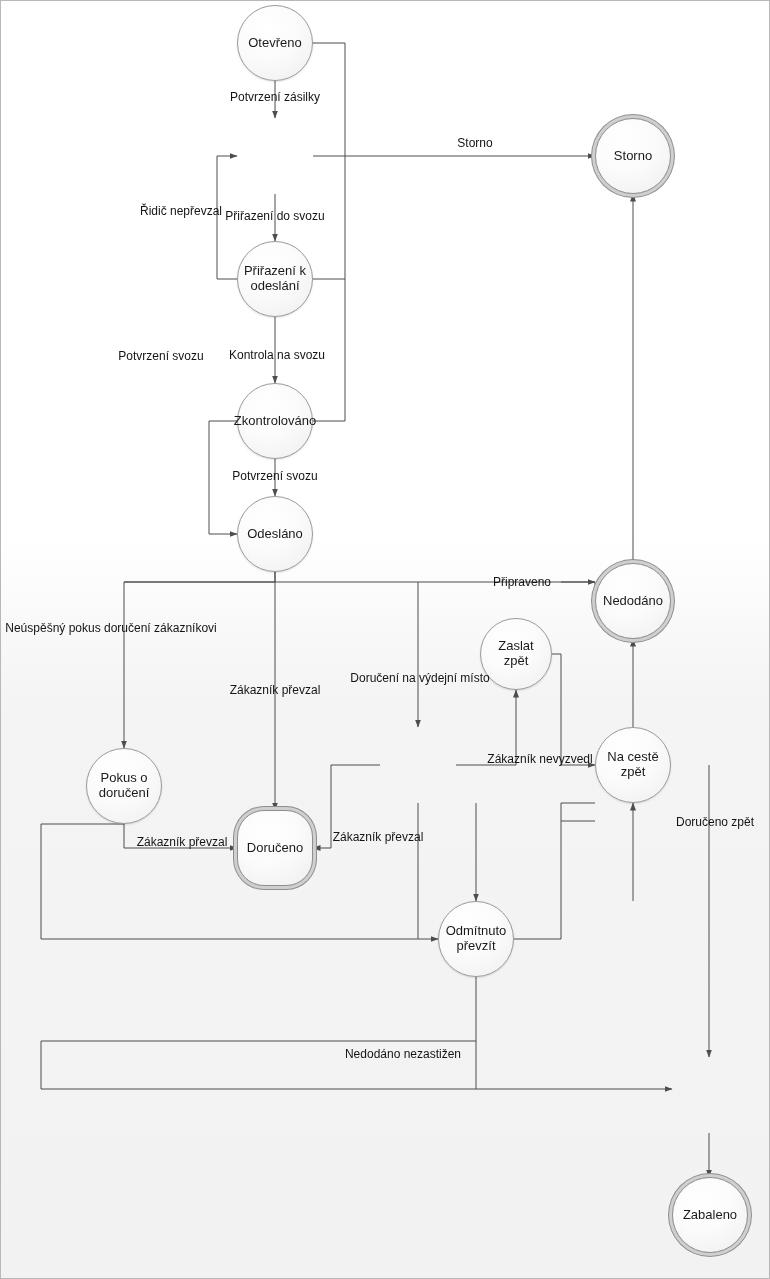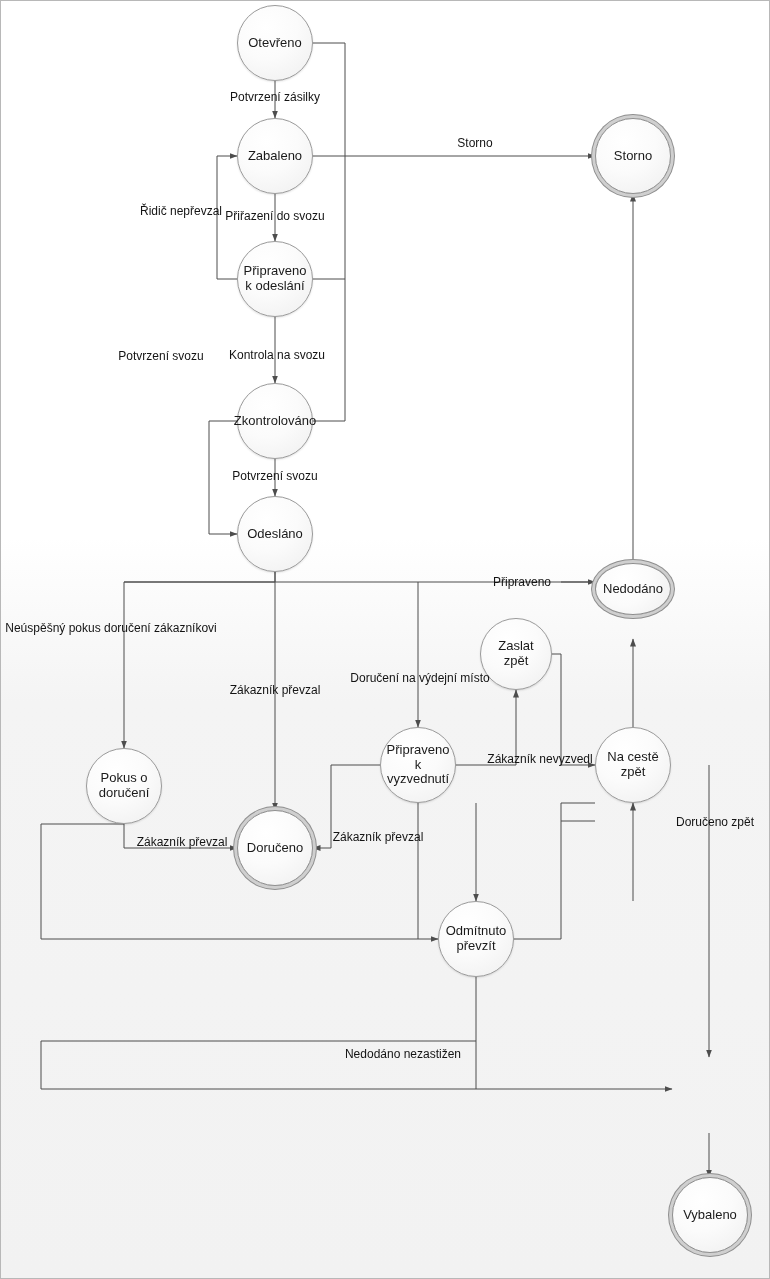--- a/index.html
+++ b/index.html
@@ -108,58 +108,52 @@
       <path d="M475,976 L475,1040 L40,1040 L40,1088 L671,1088"></path>
       <path d="M475,1040 L475,1088" marker-end="none"></path>
 
       <path d="M708,1132 L708,1176"></path>
     </g>
   </svg>
 
   <div class="node" style="left:236px;top:4px;width:76px;height:76px;">
       <span>Otevřeno</span>
     </div>
-  <div class="node" style="left:236px;top:117px;width:76px;height:76px;">
-      <span>Zabaleno</span>
-    </div>
   <div class="node final" style="left:594px;top:117px;width:76px;height:76px;">
       <span>Storno</span>
     </div>
   <div class="node" style="left:236px;top:240px;width:76px;height:76px;">
-      <span>Připraveno k odeslání</span>
+      <span>Přiřazení k odeslání</span>
     </div>
   <div class="node" style="left:236px;top:382px;width:76px;height:76px;">
       <span>Zkontrolováno</span>
     </div>
   <div class="node" style="left:236px;top:495px;width:76px;height:76px;">
       <span>Odesláno</span>
     </div>
-  <div class="node final" style="left:594px;top:562px;width:76px;height:52px;">
+  <div class="node final" style="left:594px;top:562px;width:76px;height:76px;">
       <span>Nedodáno</span>
     </div>
   <div class="node" style="left:479px;top:617px;width:72px;height:72px;">
       <span>Zaslat zpět</span>
-    </div>
-  <div class="node" style="left:379px;top:726px;width:76px;height:76px;">
-      <span>Připraveno k vyzvednutí</span>
     </div>
   <div class="node" style="left:594px;top:726px;width:76px;height:76px;">
       <span>Na cestě zpět</span>
     </div>
   <div class="node" style="left:85px;top:747px;width:76px;height:76px;">
       <span>Pokus o doručení</span>
     </div>
-  <div class="node final" style="left:236px;top:809px;width:76px;height:76px;">
+  <div class="node final" style="left:236px;top:809px;width:76px;height:76px;border-radius:27px;">
       <span>Doručeno</span>
     </div>
   <div class="node" style="left:437px;top:900px;width:76px;height:76px;">
       <span>Odmítnuto převzít</span>
     </div>
   <div class="node final" style="left:671px;top:1176px;width:76px;height:76px;">
-      <span>Vybaleno</span>
+      <span>Zabaleno</span>
     </div>
 
   <div class="elabel" style="left:274px;top:96px;">Potvrzení zásilky</div>
   <div class="elabel" style="left:474px;top:142px;">Storno</div>
   <div class="elabel" style="left:180px;top:210px;">Řidič nepřevzal</div>
   <div class="elabel" style="left:274px;top:215px;">Přiřazení do svozu</div>
   <div class="elabel" style="left:160px;top:355px;">Potvrzení svozu</div>
   <div class="elabel" style="left:276px;top:354px;">Kontrola na svozu</div>
   <div class="elabel" style="left:274px;top:475px;">Potvrzení svozu</div>
   <div class="elabel" style="left:521px;top:581px;">Připraveno</div>

